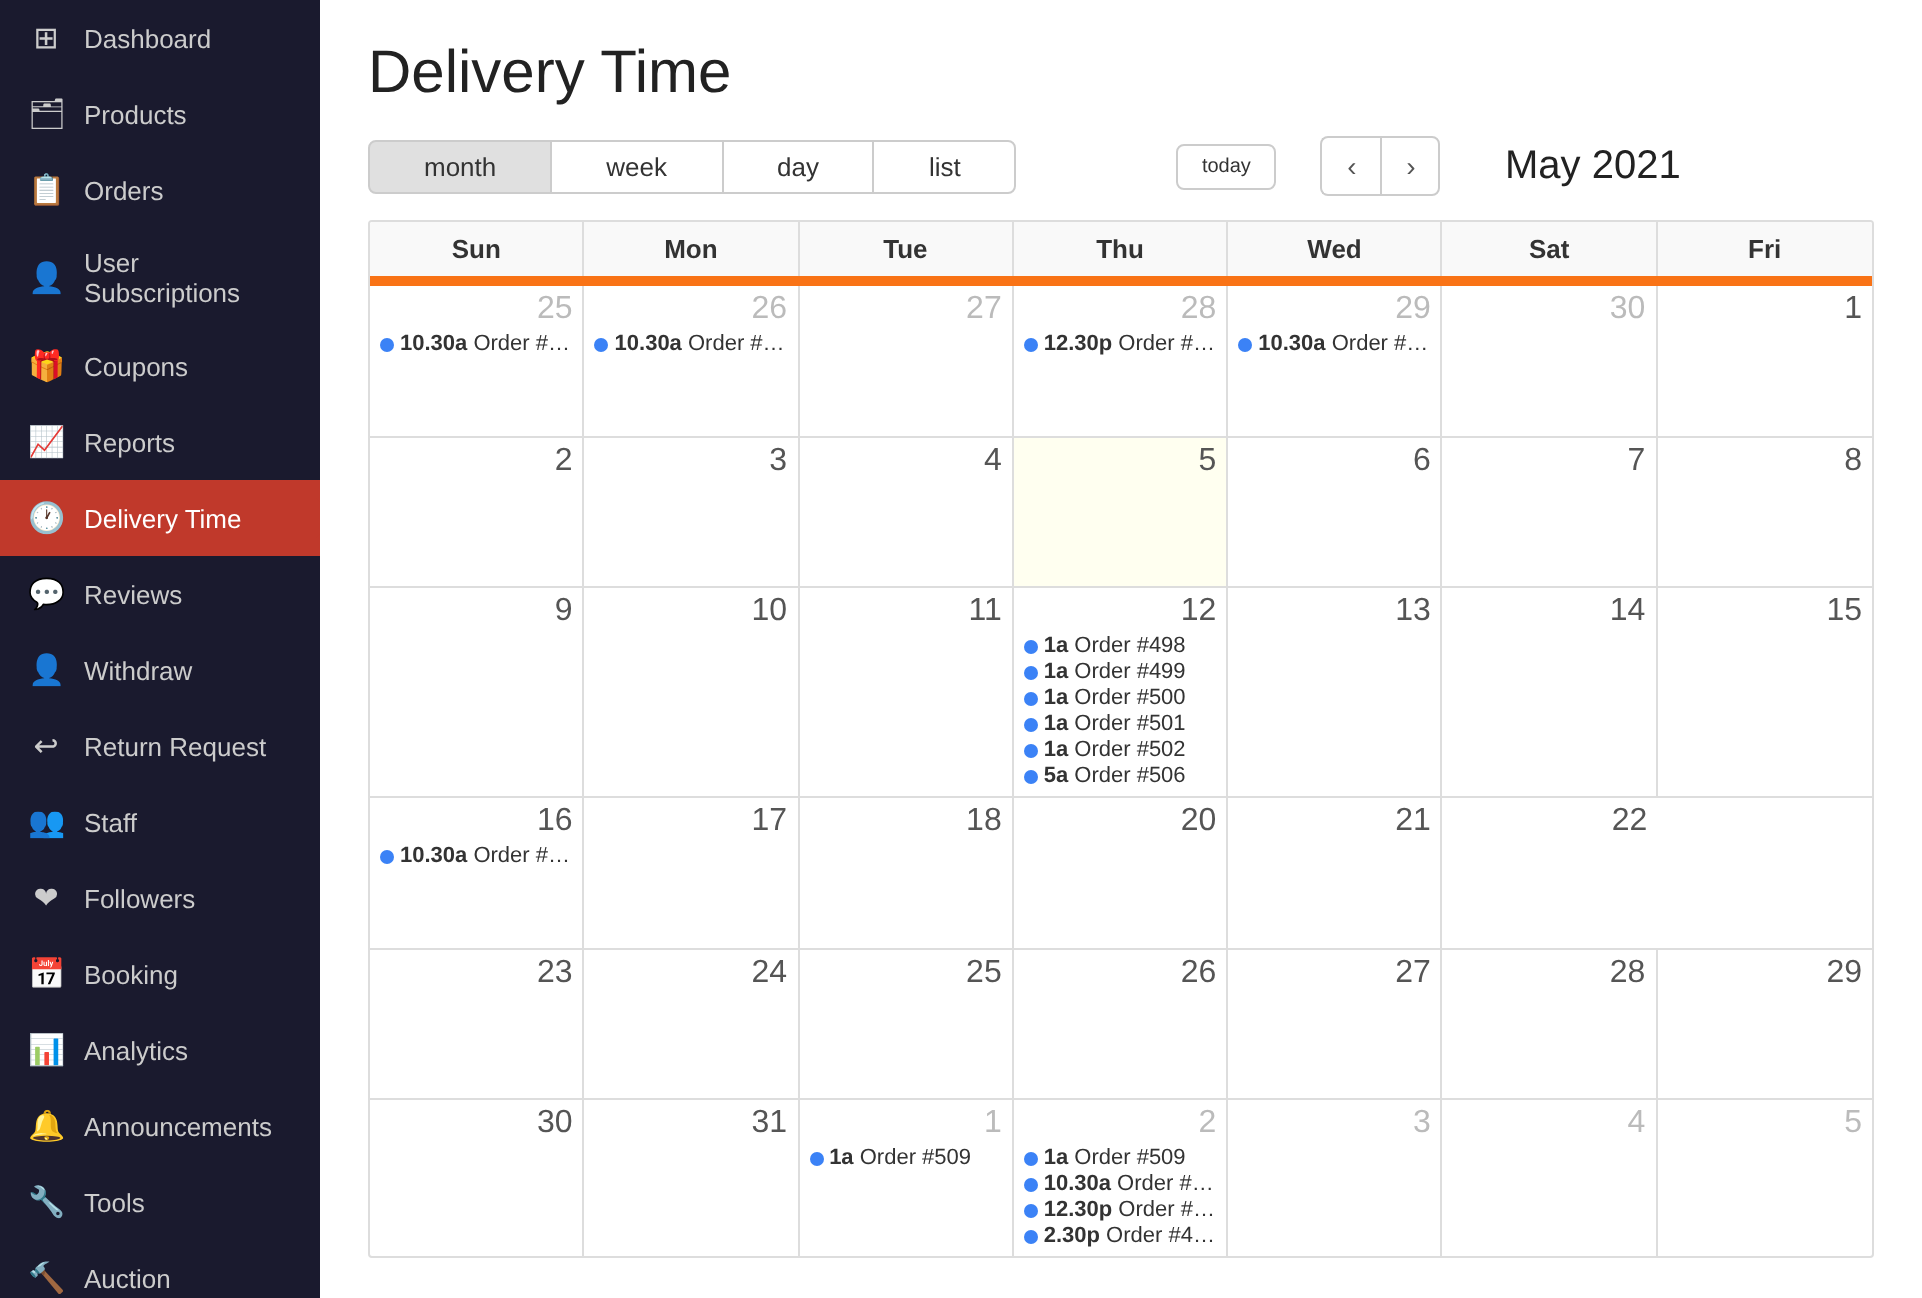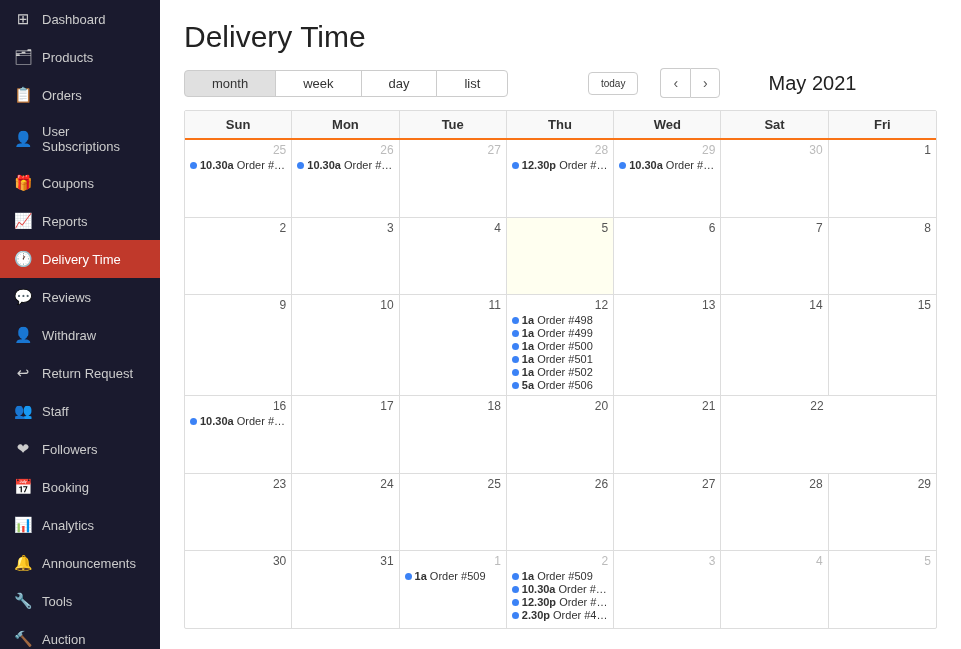--- a/index.html
+++ b/index.html
@@ -81,21 +81,21 @@
       display: flex;
       align-items: center;
       flex: 1;
       justify-content: center;
       gap: 16px;
     }
     .month-label {
       font-size: 20px;
       color: #222;
       min-width: 120px;
-      text-align: right;
+      text-align: center;
     }
     .nav-btn {
       border: 1px solid #ccc;
       background: #fff;
       width: 30px;
       height: 30px;
       border-radius: 4px;
       cursor: pointer;
       display: flex;
       align-items: center;
@@ -123,21 +123,21 @@
       display: flex;
       flex-direction: column;
       border: 1px solid #ddd;
       border-radius: 2px;
       overflow: hidden;
     }
     .cal-header {
       display: grid;
       grid-template-columns: repeat(7, 1fr);
       background: #f9f9f9;
-      border-bottom: 2px solid #f97316;
+      border-bottom: 5px solid #f97316;
     }
     .cal-header-cell {
       text-align: center;
       padding: 6px 0;
       font-size: 13px;
       font-weight: 600;
       color: #333;
       border-right: 1px solid #ddd;
     }
     .cal-header-cell:last-child { border-right: none; }
@@ -162,21 +162,21 @@
       position: relative;
       min-height: 70px;
       vertical-align: top;
       overflow: hidden;
     }
     .cal-cell:last-child { border-right: none; }
     .cal-cell.other-month .day-num { color: #bbb; }
     .cal-cell.today { background: #fffff0; }
     .day-num {
       text-align: right;
-      font-size: 12px;
+      font-size: 16px;
       color: #555;
       margin-bottom: 2px;
     }
     .cal-event {
       display: flex;
       align-items: center;
       gap: 3px;
       font-size: 11px;
       color: #333;
       margin-bottom: 1px;

